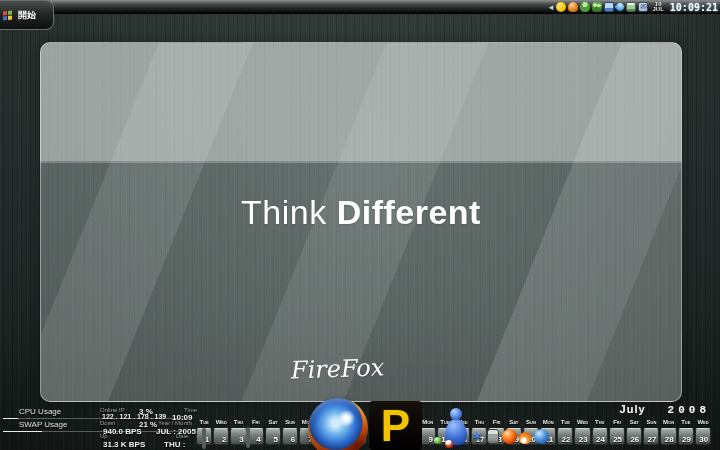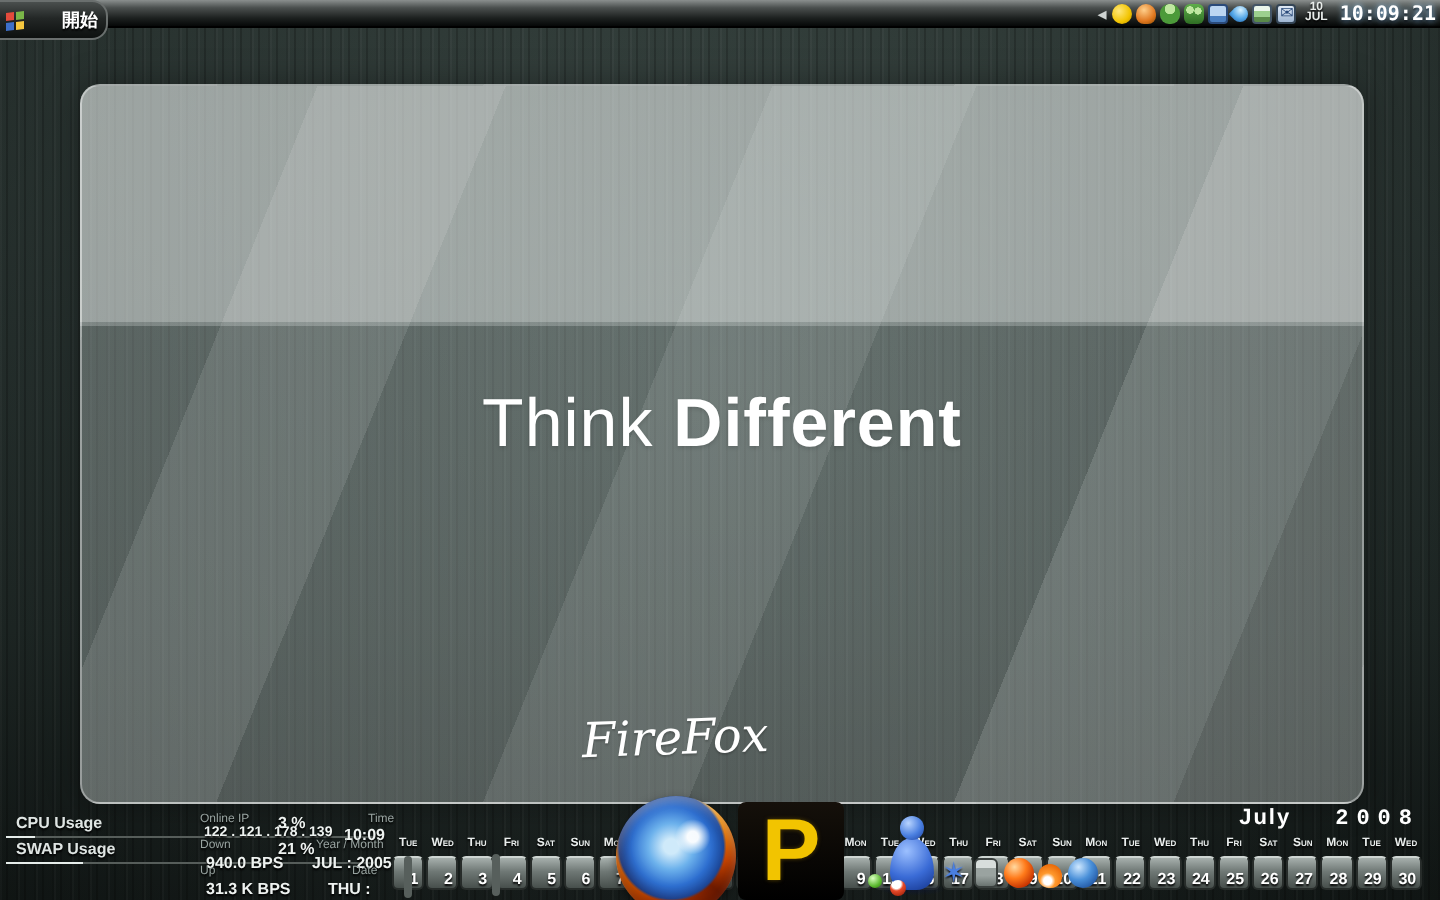--- a/index.html
+++ b/index.html
@@ -10,25 +10,25 @@
     background:
       radial-gradient(ellipse at 50% 40%, rgba(255,255,255,.05), rgba(0,0,0,.38)),
       repeating-linear-gradient(90deg, rgba(255,255,255,.04) 0 1px, rgba(0,0,0,0) 1px 3px, rgba(0,0,0,.22) 3px 4px, rgba(0,0,0,0) 4px 8px, rgba(0,0,0,.12) 8px 9px),
       linear-gradient(180deg,#35433f 0%,#2b3835 38%,#24302d 70%,#19211f 100%);
   }
 
   
   .taskbar { position:absolute; left:0; top:0; width:720px; height:14px;
     background:linear-gradient(180deg,#8a8f8e 0%,#4a4f4e 30%,#1c201f 70%,#060808 100%);
     border-bottom:1px solid #000; z-index:50; }
-  .startbtn { position:absolute; left:0; top:0; height:20px; width:54px;
+  .startbtn { position:absolute; left:0; top:0; height:30px; width:54px;
     background:linear-gradient(180deg,#4a4f4e 0%,#23272б 45%,#0d100f 100%);
     background:linear-gradient(180deg,#4a4f4e 0%,#232726 45%,#0d100f 100%);
     border-radius:0 8px 8px 0; border:1px solid #6a6f6e; border-left:none;
-    display:flex; align-items:center; gap:19px; padding-left:3px; }
+    display:flex; align-items:center; gap:6px; padding-left:3px; }
   .winflag { width:9px; height:9px; display:grid; grid-template-columns:4px 4px; grid-template-rows:4px 4px; gap:1px; transform:skewY(-6deg); }
   .winflag i { display:block; }
   .winflag i:nth-child(1){ background:#e34b3c; } .winflag i:nth-child(2){ background:#7ab648; }
   .winflag i:nth-child(3){ background:#3d6fc9; } .winflag i:nth-child(4){ background:#f4c63f; }
   .startlabel { color:#fff; font-size:9px; font-weight:bold; text-shadow:0 1px 1px #000; white-space:nowrap; }
   .tray { position:absolute; right:2px; top:0; height:14px; display:flex; align-items:center; gap:2px; }
   .tricon { width:10px; height:10px; border-radius:2px; display:inline-block; font-size:8px; line-height:10px; text-align:center; color:#ddd; }
   .tricon.arrow { background:none; color:#cfd4d2; font-size:9px; width:7px; }
   .tricon.pac  { background:radial-gradient(circle at 35% 35%,#ffe77a,#f2c400 60%,#b58900); border-radius:50%; }
   .tricon.fox  { background:radial-gradient(circle at 40% 30%,#ffcf8a,#e07820 60%,#8a4a00); border-radius:50% 50% 40% 40%; }
@@ -58,21 +58,21 @@
     color:#fff; font-size:34px; letter-spacing:.5px; text-shadow:0 1px 2px rgba(0,0,0,.15); }
   .panel-title .t-light { font-weight:400; }
   .panel-title .t-bold { font-weight:700; }
   .signature { position:absolute; left:250px; top:312px; color:#fff;
     font-family:"DejaVu Serif",serif; font-style:italic; font-size:24px; transform:rotate(-2deg);
     text-shadow:0 1px 1px rgba(0,0,0,.2); }
 
   
   .sysmon { position:absolute; left:3px; top:406px; width:184px; z-index:20; }
   .mon-row { position:relative; height:13px; }
-  .mon-label { position:absolute; left:5px; top:1px; font-size:8px; font-weight:bold; color:#dfe5e3; text-shadow:0 1px 1px #000;text-align:right; }
+  .mon-label { position:absolute; left:16px; top:1px; font-size:8px; font-weight:normal; color:#dfe5e3; text-shadow:0 1px 1px #000;text-align:right; }
   .mon-value { position:absolute; left:136px; top:1px; font-size:8px; font-weight:bold; color:#eef2f0; text-shadow:0 1px 1px #000; }
   .mon-bar { position:absolute; left:0; right:0; bottom:0; height:1px;
     background:linear-gradient(90deg,#e6edea var(--p),#565d5a var(--p)); }
 
   
   .net { position:absolute; left:0; top:0; width:720px; height:450px; z-index:21; pointer-events:none;text-align:right; }
   .net .lbl { position:absolute; font-size:6px; color:#98a3a0; text-shadow:0 1px 1px #000; }
   .net .val { position:absolute; font-size:8px; font-weight:bold; color:#eef2f0; text-shadow:0 1px 1px #000; white-space:nowrap; }
 
   

